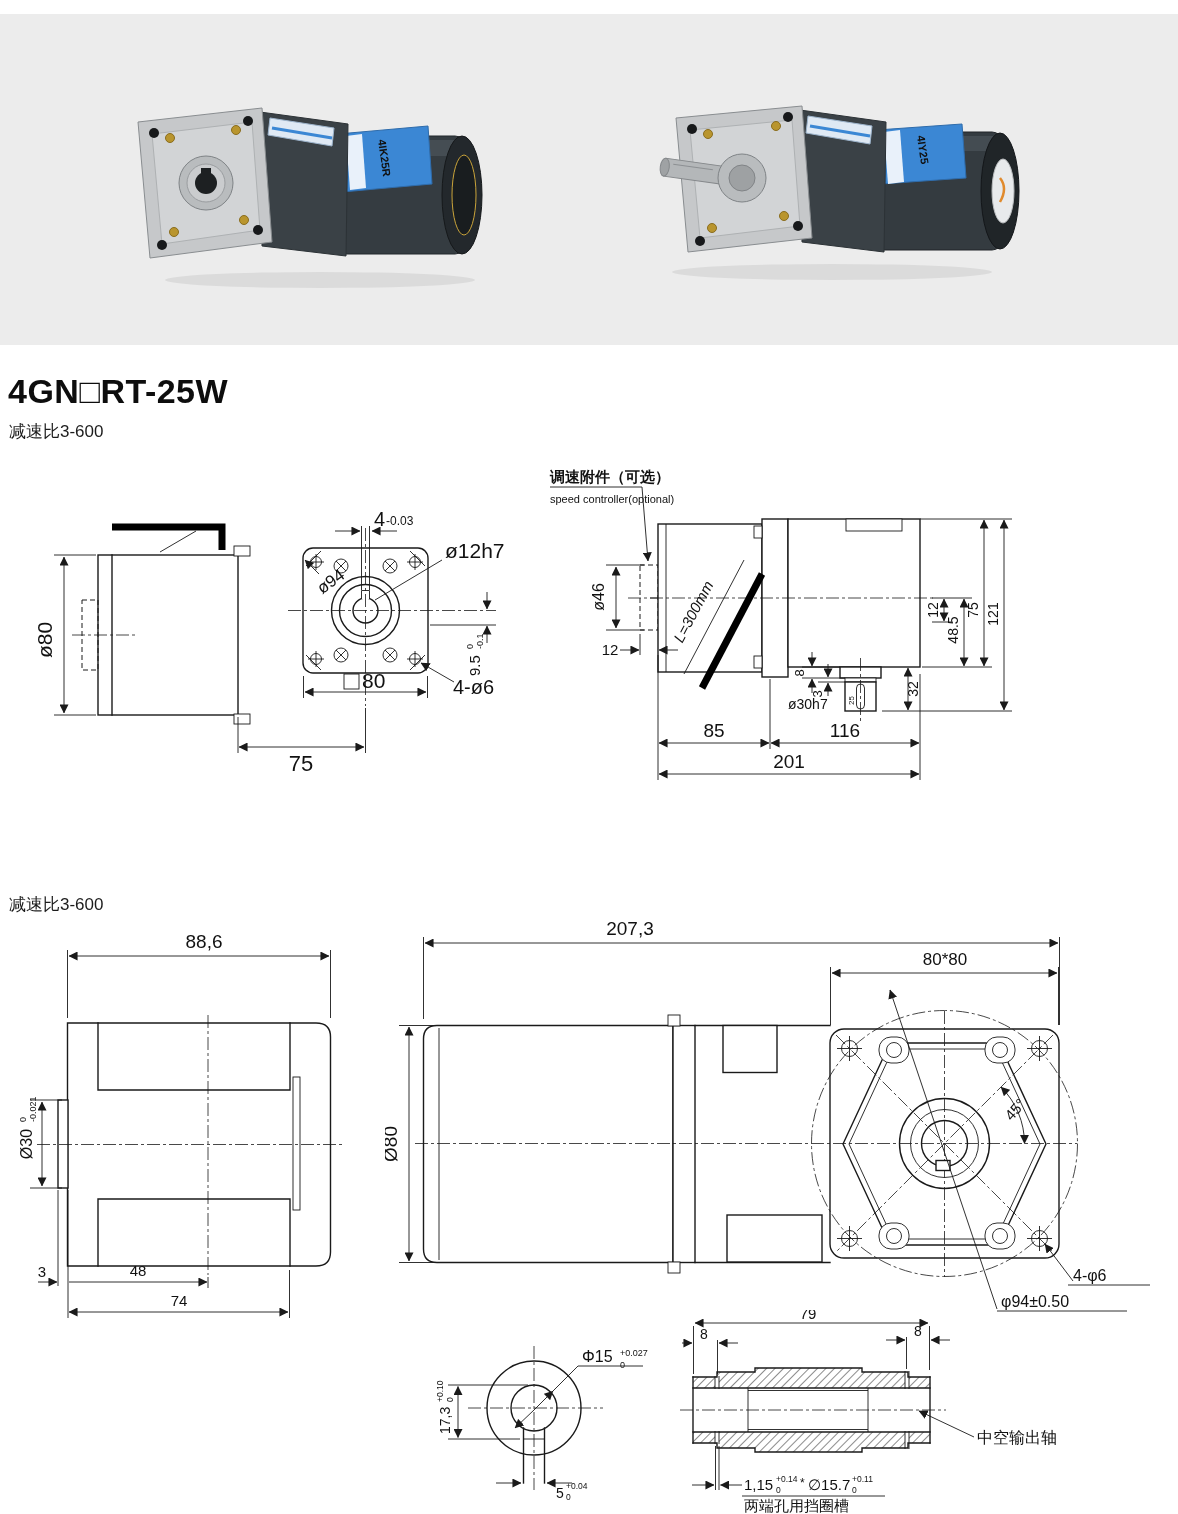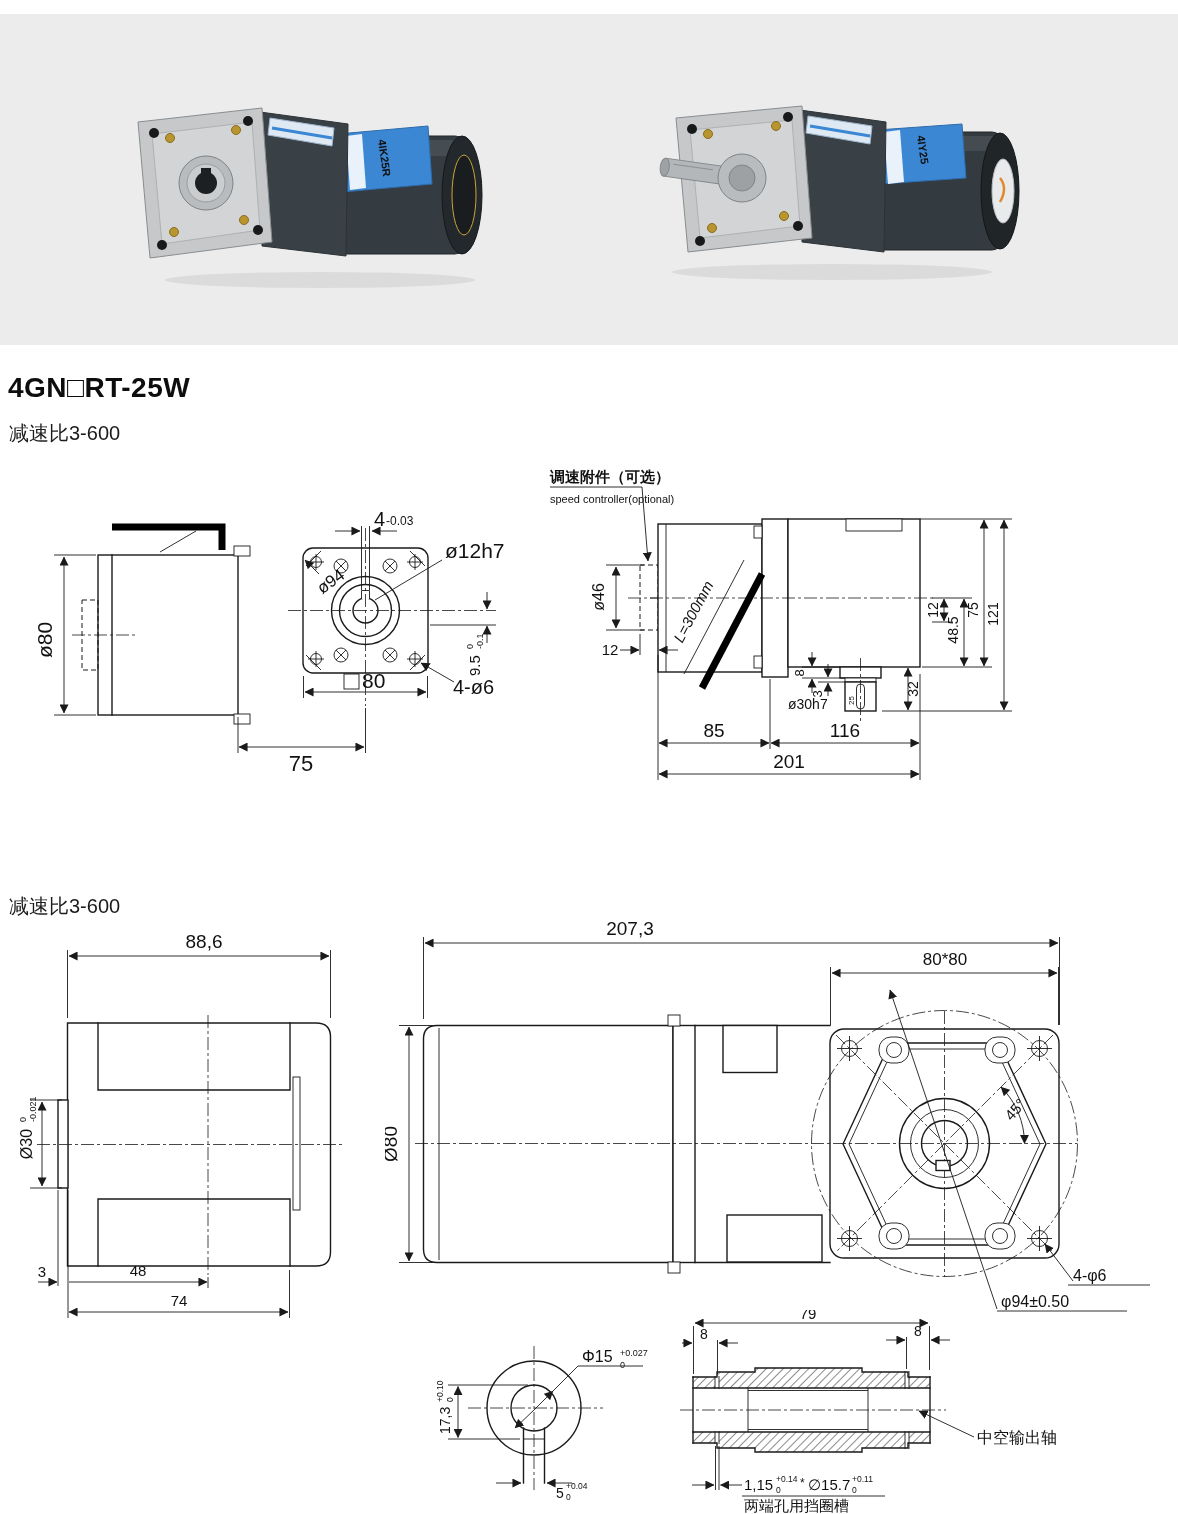--- a/index.html
+++ b/index.html
@@ -1,20 +1,20 @@
 <!DOCTYPE html>
 <html><head>
 <meta charset="utf-8">
 <style>
   html,body{margin:0;padding:0;background:#fff;font-family:"Liberation Sans",sans-serif;}
   #page{position:relative;width:1178px;height:1514px;background:#fff;overflow:hidden;}
   .banner{position:absolute;left:0;top:14px;width:1178px;height:331px;background:#ececec;}
   .abs{position:absolute;}
-  .sec-title{position:absolute;left:8px;font-size:28px;font-weight:bold;color:#0d0d0d;letter-spacing:.5px;}
-  .sec-sub{position:absolute;left:9px;font-size:20px;color:#1c1c1c;}
+  .sec-title{position:absolute;left:8px;font-size:34px;font-weight:bold;color:#0d0d0d;letter-spacing:.5px;}
+  .sec-sub{position:absolute;left:9px;font-size:17px;color:#1c1c1c;}
   svg text{font-family:"Liberation Sans",sans-serif;fill:#111;}
   .ln{fill:none;stroke:#1a1a1a;stroke-width:1.4;stroke-linecap:square;}
   .lnf{fill:#ffffff;stroke:#1a1a1a;stroke-width:1.4;}
   .lt{fill:none;stroke:#1a1a1a;stroke-width:0.9;}
   .ltf{fill:#ffffff;stroke:#1a1a1a;stroke-width:0.9;}
   .cl{fill:none;stroke:#1a1a1a;stroke-width:0.8;stroke-dasharray:13 3 3 3;}
   .dsh{fill:none;stroke:#1a1a1a;stroke-width:1;stroke-dasharray:5 3;}
   .dim{fill:none;stroke:#1a1a1a;stroke-width:0.9;}
   .thk{stroke:#000;stroke-width:7;fill:none;}
 </style>

